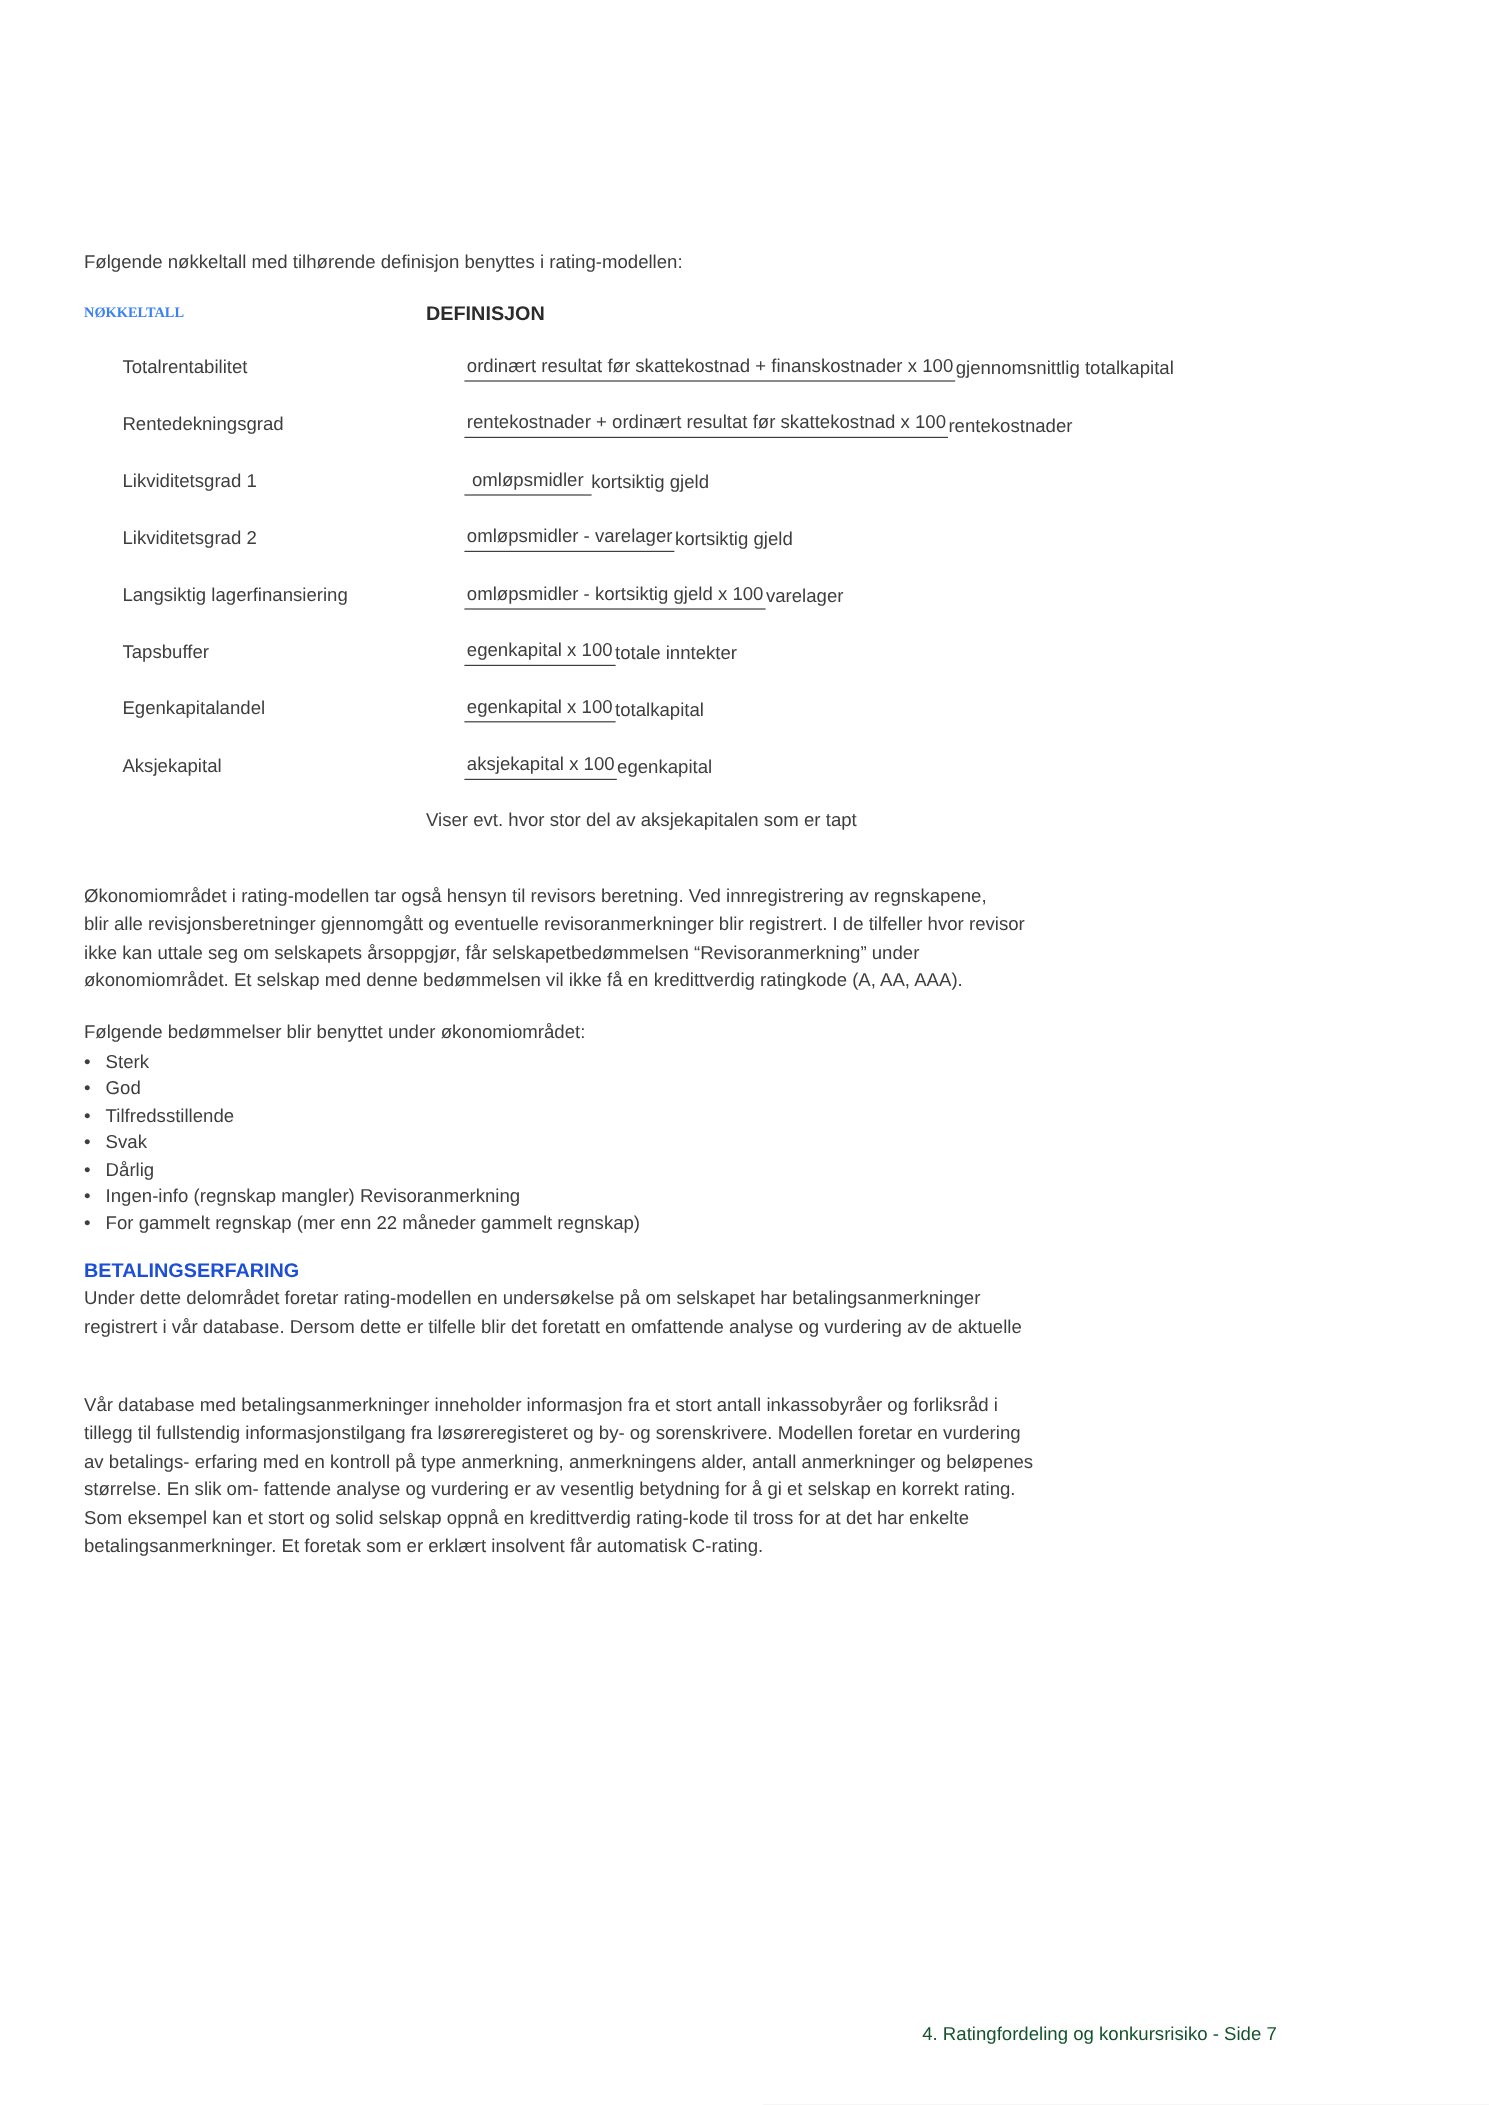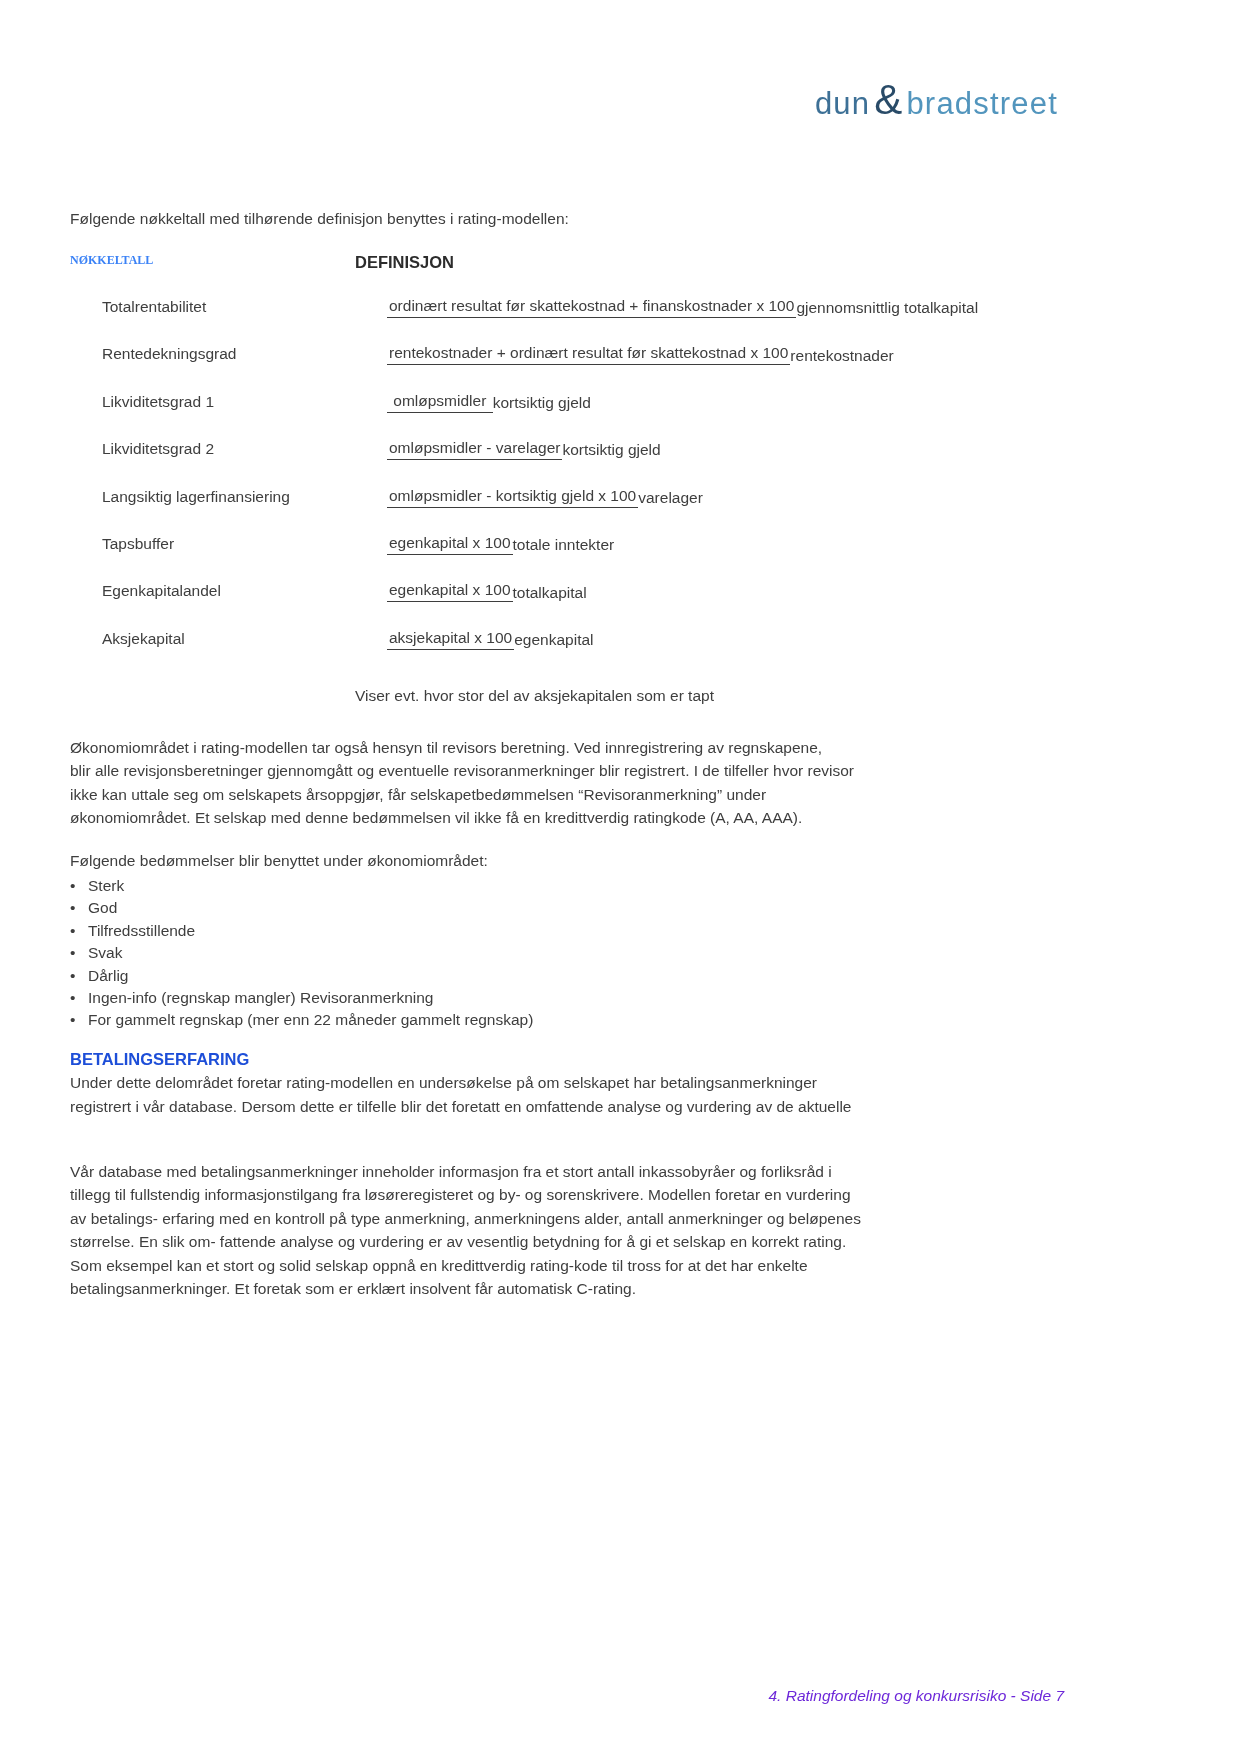--- a/index.html
+++ b/index.html
@@ -28,52 +28,47 @@
   
   .kf-table{ position:absolute; left:70px; top:253px; width:920px; }
   .kf-head{ display:flex; margin-bottom:24px; }
   .kf-head .h1{ width:285px; font-size:12px; font-weight:bold; color:#3b82f6;font-family:Liberation Serif, serif; }
   .kf-head .h2{ font-size:16.5px; font-weight:bold; color:#2c2c2c; }
   .kf-row{ display:flex; align-items:flex-start; height:47.4px;margin-left:32px; }
   .kf-label{ width:285px; flex:0 0 285px; font-size:15.5px; line-height:19.5px; padding-top:1px; }
   .fraction{ display:inline-flex; flex-direction:row; align-items:center; font-size:15.5px; line-height:19.5px; }
   .fraction .num{ border-bottom:1.5px solid #3e3e3e; padding:0 2px 1.5px 2px; white-space:pre; }
   .fraction .den{ padding-top:2px; white-space:pre; }
-  .kf-note{ display:flex; margin-top:12px; }
+  .kf-note{ display:flex; }
   .kf-note .spacer{ width:285px; flex:0 0 285px; }
   .kf-note .note-text{ font-size:15.5px; }
   
   .para{ position:absolute; left:70px; }
   .para .line{ white-space:pre; }
   .p-okonomi{ top:736px; }
   
   .assessments{ position:absolute; left:70px; top:849px; }
   .assess-intro{ font-size:15.5px; line-height:23px; margin-bottom:3px; }
   .bullet{ display:flex; font-size:15.5px; line-height:22.4px; }
   .bullet .marker{ width:18px; flex:0 0 18px; }
   
   .betaling{ position:absolute; left:70px; top:1048px; }
   .section-heading{ font-size:16.5px; font-weight:bold; color:#1d4ed8; line-height:23.4px; }
   .p-var-database{ top:1160px; }
   
   .footer{
     position:absolute; top:1687px; right:177px;
-    font-size:15.5px; color:#6d28d9;font-style:italic;
+    font-size:15.5px; color:#14532d;
   }
 </style>
 </head>
 <body>
 
 <div class="page">
 
-  <div class="logo">
-    <span class="dun">dun</span>
-    <span class="amp">&amp;</span>
-    <span class="brad">bradstreet</span>
-  </div>
 
   <div class="intro body-text">Følgende nøkkeltall med tilhørende definisjon benyttes i rating-modellen:</div>
 
   <div class="kf-table">
     <div class="kf-head">
       <div class="h1">NØKKELTALL</div>
       <div class="h2">DEFINISJON</div>
     </div>
 
     <div>

